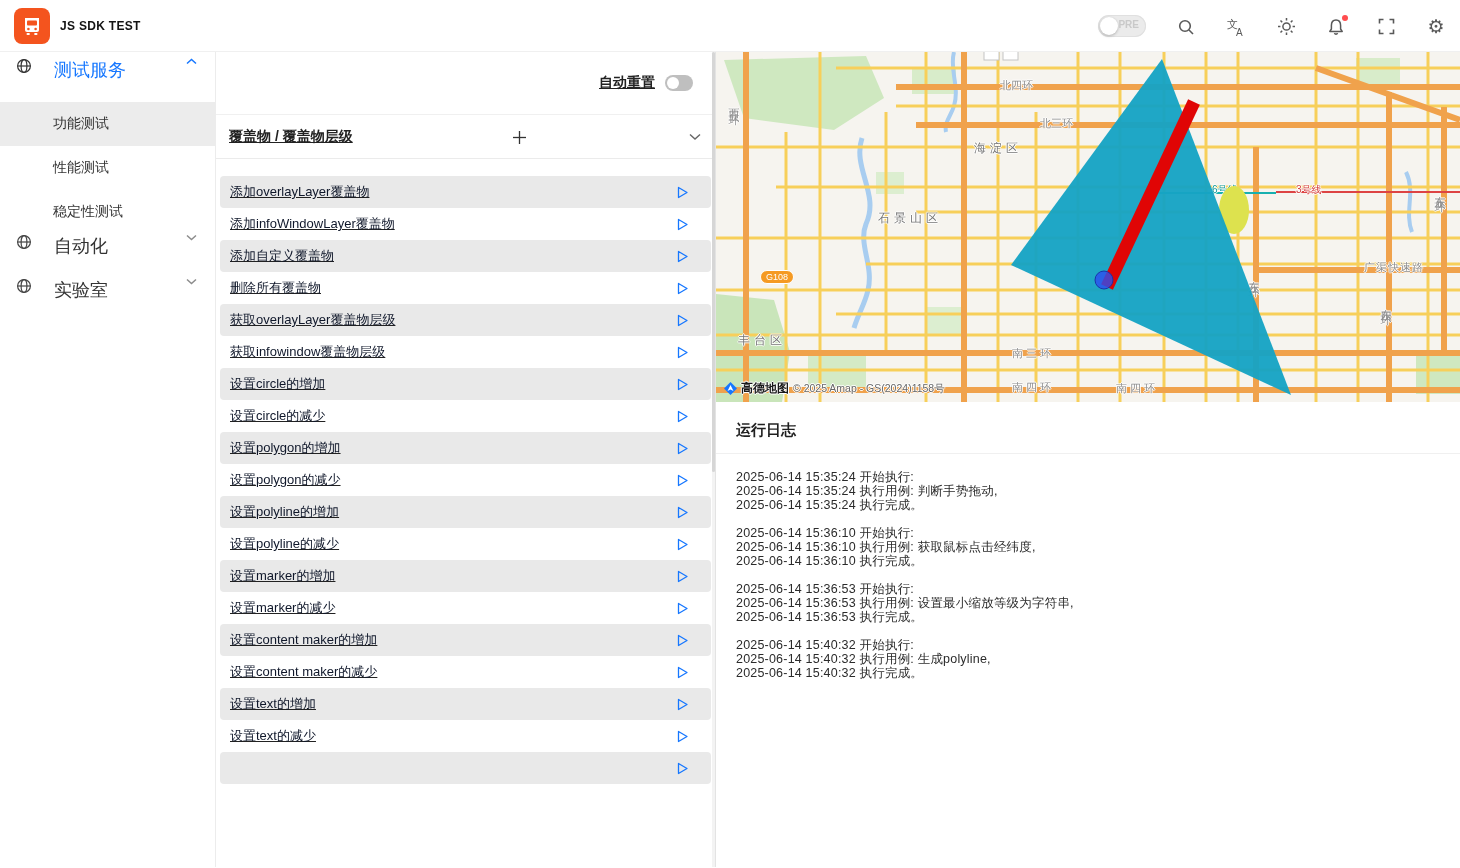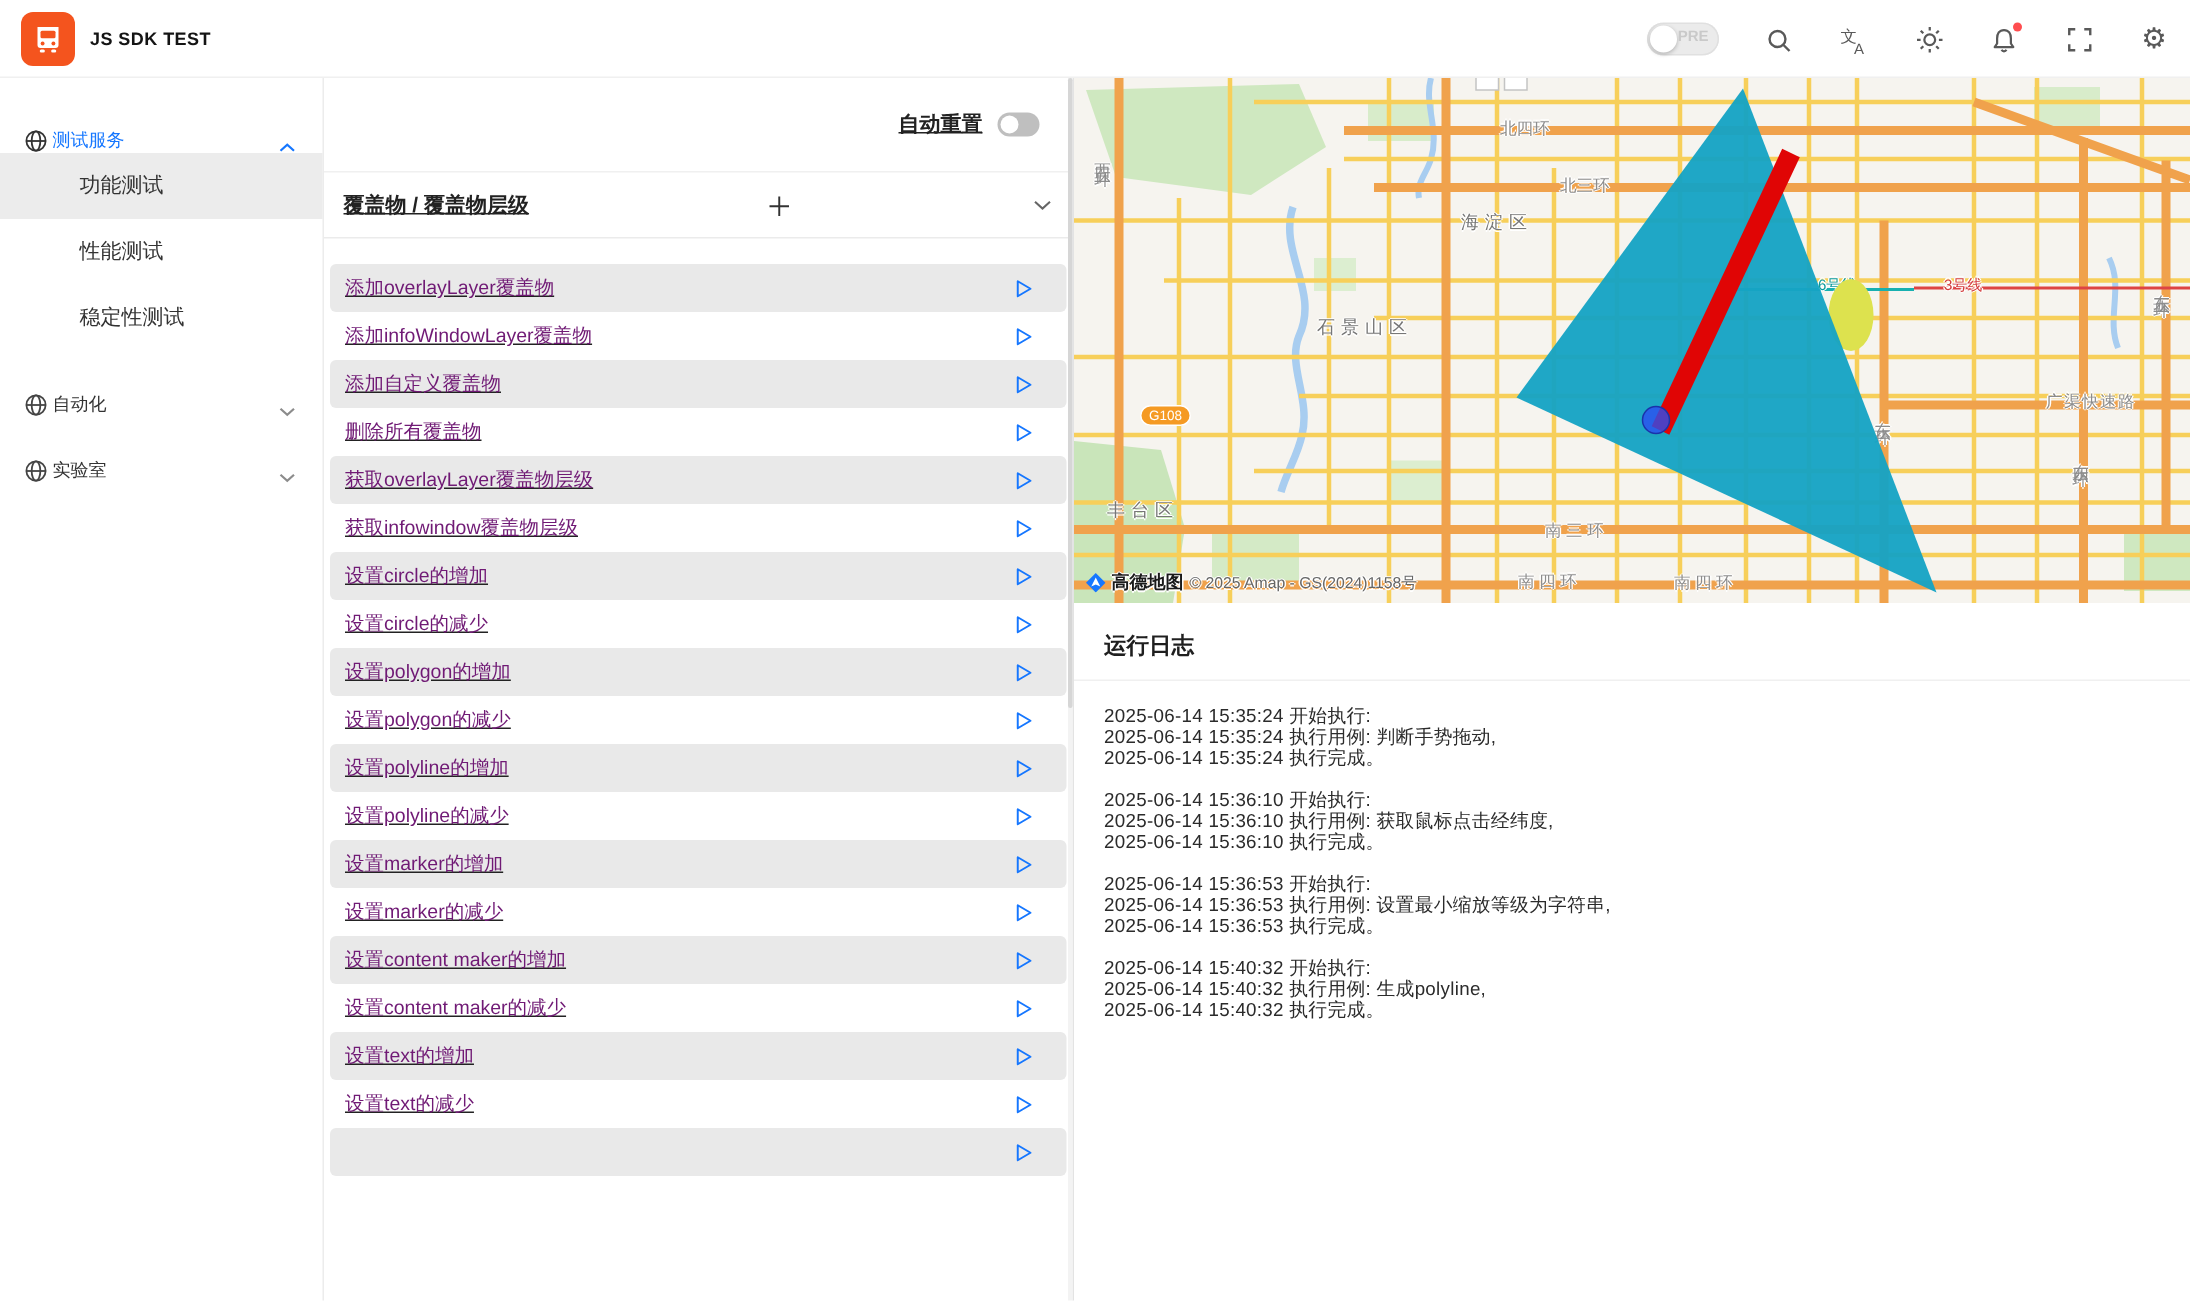--- a/index.html
+++ b/index.html
@@ -21,22 +21,22 @@
   .pre-knob { position:absolute; left:2px; top:2px; width:18px; height:18px; border-radius:50%;
     background:#fff; box-shadow:0 1px 3px rgba(0,0,0,.25); }
   .pre-text { position:absolute; right:7px; top:4px; font-size:10px; font-weight:700; color:#c9c9c9; }
   .bell-dot { position:absolute; top:-2px; right:-2px; width:6px; height:6px; border-radius:50%; background:#ff4d4f; }
 
   
   .layout { display:flex; height:815px; }
 
   
   .sidebar { width:216px; border-right:1px solid #ececec; padding-top:6px; flex:none; }
-  .side-section { height:44px; display:flex; align-items:flex-end; padding:0 18px 0 16px;
-    gap:3px; font-size:12px; color:#333; cursor:pointer; }
+  .side-section { height:44px; display:flex; align-items:flex-start; padding:0 18px 0 16px;
+    gap:22px; font-size:18px; color:#333; cursor:pointer; }
   .side-section .slabel { flex:1; }
   .side-section.active-section .slabel { color:#1677ff; }
   .side-section.active-section svg.globe { stroke:#333; }
   .side-child { height:44px; display:flex; align-items:center; padding-left:53px;
     font-size:14px; color:#333; cursor:pointer; }
   .side-child.active { background:#ececec; }
 
   
   .mid { width:500px; flex:none; border-right:1px solid #e3e3e3; display:flex; flex-direction:column; position:relative;text-decoration:underline; }
   .mid-top { height:63px; display:flex; align-items:center; justify-content:flex-end;
@@ -45,21 +45,21 @@
   .switch { width:28px; height:16px; border-radius:8px; background:#bfbfbf; position:relative; cursor:pointer; }
   .switch .knob { position:absolute; left:2px; top:2px; width:12px; height:12px; border-radius:50%; background:#fff; }
   .group-header { height:44px; display:flex; align-items:center; padding:0 14px 0 13px;
     border-bottom:1px solid #ebebeb; position:relative; }
   .group-title { font-size:14px; font-weight:700; color:#222; }
   .group-plus { position:absolute; left:292px; top:11px; width:22px; height:22px;
     display:flex; align-items:center; justify-content:center; cursor:pointer; color:#333; }
   .group-chevron { margin-left:auto; cursor:pointer; display:flex; }
   .rows { margin-top:17px; padding:0 4px; }
   .row { height:32px; display:flex; align-items:center; justify-content:space-between;
-    padding:0 58px 0 10px; border-radius:4px; font-size:13px; color:#701a75; }
+    padding:0 58px 0 10px; border-radius:4px; font-size:13px; color:#0f172a; }
   .row.striped { background:#e9e9e9; }
   .play { width:18px; height:18px; display:flex; align-items:center; justify-content:center;
     cursor:pointer; margin-right:-38px; }
   .mid-scrollbar { position:absolute; right:0; top:0; width:3px; height:100%; background:#f3f3f3; }
   .mid-scrollbar .thumb { position:absolute; top:0; width:3px; height:420px; background:#d6d6d6; border-radius:2px; }
 
   
   .right { flex:1; display:flex; flex-direction:column; min-width:0; }
   .map { height:350px; position:relative; overflow:hidden; background:#f6f4ef; flex:none; }
   .map svg.base, .map svg.overlays { position:absolute; left:0; top:0; }
@@ -397,21 +397,21 @@
         <rect x="268" y="-8" width="15" height="16" fill="#fff" stroke="#c4c4c4"></rect>
         <rect x="287" y="-8" width="15" height="16" fill="#fff" stroke="#c4c4c4"></rect>
       </svg>
 
       <span class="map-label" style="left:284px;top:26px">北四环</span>
       <span class="map-label" style="left:324px;top:64px">北三环</span>
       <span class="map-label district" style="left:258px;top:88px">海淀区</span>
       <span class="map-label vert" style="left:10px;top:48px">西五环</span>
       <span class="map-label district" style="left:162px;top:158px">石景山区</span>
       <span class="map-label district" style="left:22px;top:280px">丰台区</span>
-      <span class="map-label" style="left:314px;top:294px;letter-spacing:3px">南三环</span>
+      <span class="map-label" style="left:296px;top:294px;letter-spacing:3px">南三环</span>
       <span class="map-label" style="left:296px;top:328px;letter-spacing:3px">南四环</span>
       <span class="map-label" style="left:400px;top:329px;letter-spacing:3px">南四环</span>
       <span class="map-label vert" style="left:716px;top:135px">东五环</span>
       <span class="map-label vert" style="left:662px;top:248px">东四环</span>
       <span class="map-label vert" style="left:530px;top:220px">东三环</span>
       <span class="map-label" style="left:648px;top:208px;letter-spacing:1px">广渠快速路</span>
       <span class="badge-g108" style="left:44px;top:218px">G108</span>
       <span class="map-label metro3" style="left:580px;top:131px">3号线</span>
       <span class="map-label metro6" style="left:496px;top:131px">6号线</span>
 

